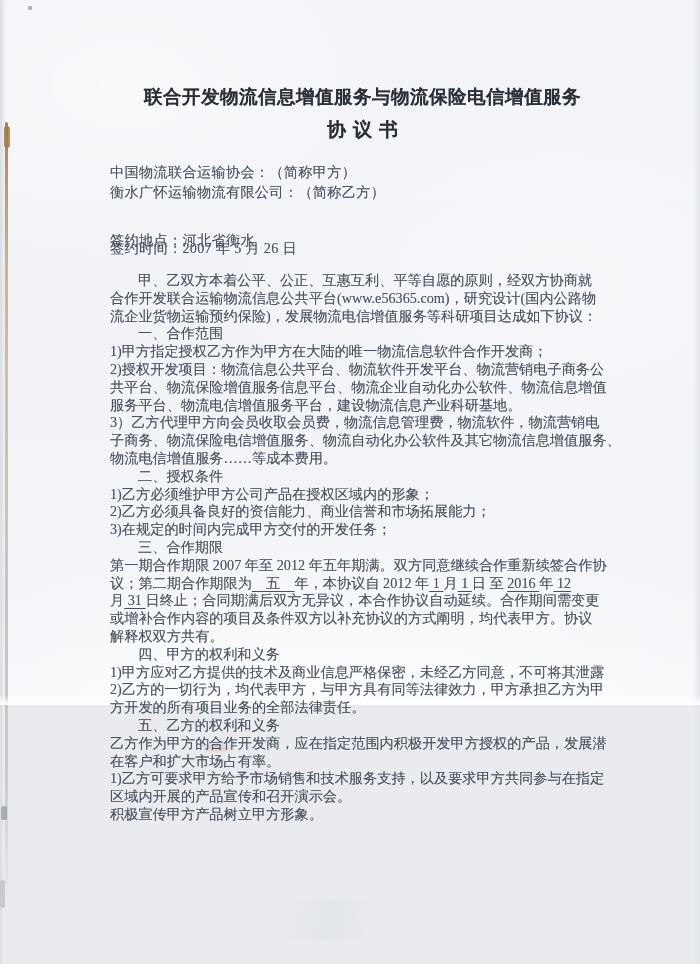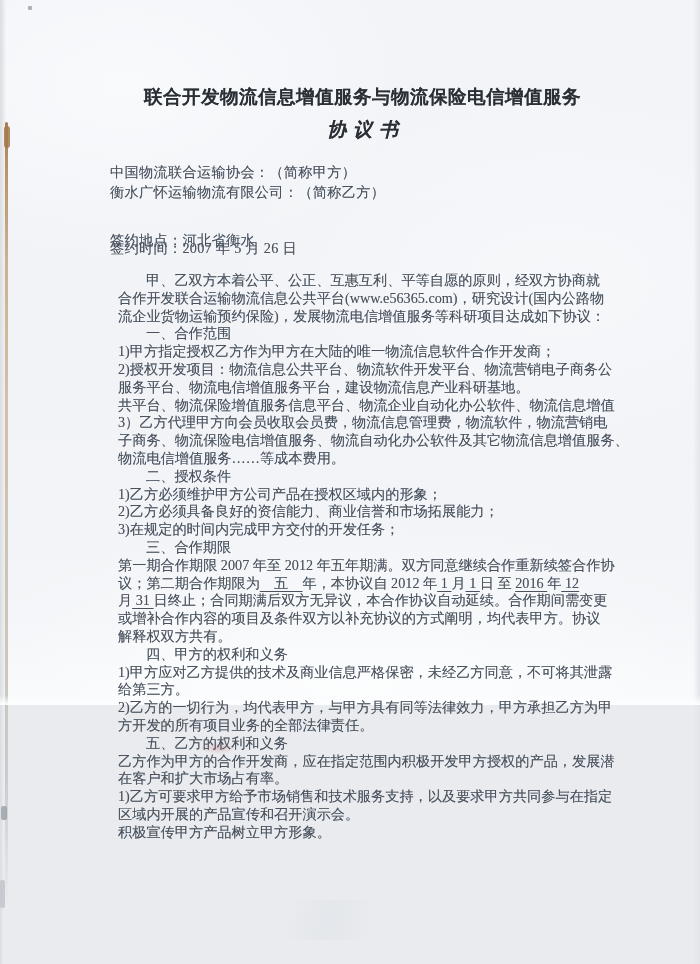--- a/index.html
+++ b/index.html
@@ -69,33 +69,33 @@
     position:absolute;left:0;top:84px;width:100%;
     margin:0;text-align:center;
     font-size:18.5px;font-weight:bold;letter-spacing:.5px;
     color:#2a2f35;text-shadow:0 0 .5px rgba(42,47,53,.6);
     white-space:nowrap;
   }
   .title2{
     position:absolute;left:0;top:117px;width:100%;
     margin:0;text-align:center;
     font-size:19px;font-weight:bold;letter-spacing:7px;text-indent:7px;
-    color:#2a2f35;text-shadow:0 0 .5px rgba(42,47,53,.6);font-style:italic;
+    color:#2a2f35;text-shadow:0 0 .5px rgba(42,47,53,.6);
   }
   .iline{
     position:absolute;left:0;white-space:nowrap;
     font-size:14.2px;line-height:18px;letter-spacing:.3px;
     color:#49525e;text-shadow:0 0 .4px rgba(73,82,94,.45);
   }
   .p1{top:163px;}
   .p2{top:183px;}
   .p3{top:220px;margin-top:11px;}
   .p4{top:239px;}
   .doc-body{
-    position:absolute;left:8px;top:272px;width:505px;
+    position:absolute;left:0;top:272px;width:505px;
   }
   .dline{
     height:17.8px;line-height:17.8px;white-space:nowrap;
     font-size:14.2px;letter-spacing:0;
     color:#49525e;text-shadow:0 0 .4px rgba(73,82,94,.45);
   }
   .dline.ind{text-indent:28px;}
   .dline .u{
     text-decoration:underline;
     text-underline-offset:2.5px;
@@ -125,38 +125,37 @@
     <div class="iline p3">签约地点：河北省衡水</div>
     <div class="iline p4">签约时间：2007 年 5 月 26 日</div>
 
     <div class="doc-body" id="doc-body">
         <div class="dline ind"><span>甲、乙双方本着公平、公正、互惠互利、平等自愿的原则，经双方协商就</span></div>
         <div class="dline"><span>合作开发联合运输物流信息公共平台(www.e56365.com)，研究设计(国内公路物</span></div>
         <div class="dline"><span>流企业货物运输预约保险)，发展物流电信增值服务等科研项目达成如下协议：</span></div>
         <div class="dline ind"><span>一、合作范围</span></div>
         <div class="dline"><span>1)甲方指定授权乙方作为甲方在大陆的唯一物流信息软件合作开发商；</span></div>
         <div class="dline"><span>2)授权开发项目：物流信息公共平台、物流软件开发平台、物流营销电子商务公</span></div>
+        <div class="dline"><span>共平台、物流保险增值服务信息平台、物流企业自动化办公软件、物流信息增值</span></div>
         <div class="dline"><span>服务平台、物流电信增值服务平台，建设物流信息产业科研基地。</span></div>
-        <div class="dline"><span>共平台、物流保险增值服务信息平台、物流企业自动化办公软件、物流信息增值</span></div>
         <div class="dline"><span>3）乙方代理甲方向会员收取会员费，物流信息管理费，物流软件，物流营销电</span></div>
         <div class="dline"><span>子商务、物流保险电信增值服务、物流自动化办公软件及其它物流信息增值服务、</span></div>
         <div class="dline"><span>物流电信增值服务……等成本费用。</span></div>
         <div class="dline ind"><span>二、授权条件</span></div>
         <div class="dline"><span>1)乙方必须维护甲方公司产品在授权区域内的形象；</span></div>
         <div class="dline"><span>2)乙方必须具备良好的资信能力、商业信誉和市场拓展能力；</span></div>
         <div class="dline"><span>3)在规定的时间内完成甲方交付的开发任务；</span></div>
         <div class="dline ind"><span>三、合作期限</span></div>
         <div class="dline"><span>第一期合作期限 2007 年至 2012 年五年期满。双方同意继续合作重新续签合作协</span></div>
         <div class="dline"><span>议；第二期合作期限为</span><span class="u">　五　</span><span>年，本协议自 2012 年</span><span class="u"> 1 </span><span>月</span><span class="u"> 1 </span><span>日 至 </span><span class="u"> 2016 </span><span>年</span><span class="u"> 12</span></div>
         <div class="dline"><span>月</span><span class="u"> 31 </span><span>日终止；合同期满后双方无异议，本合作协议自动延续。合作期间需变更</span></div>
         <div class="dline"><span>或增补合作内容的项目及条件双方以补充协议的方式阐明，均代表甲方。协议</span></div>
         <div class="dline"><span>解释权双方共有。</span></div>
         <div class="dline ind"><span>四、甲方的权利和义务</span></div>
         <div class="dline"><span>1)甲方应对乙方提供的技术及商业信息严格保密，未经乙方同意，不可将其泄露</span></div>
-        <div class="dline"><span>给第三方。</span></div>
         <div class="dline"><span>2)乙方的一切行为，均代表甲方，与甲方具有同等法律效力，甲方承担乙方为甲</span></div>
         <div class="dline"><span>方开发的所有项目业务的全部法律责任。</span></div>
         <div class="dline ind"><span>五、乙方的权利和义务</span></div>
         <div class="dline"><span>乙方作为甲方的合作开发商，应在指定范围内积极开发甲方授权的产品，发展潜</span></div>
         <div class="dline"><span>在客户和扩大市场占有率。</span></div>
         <div class="dline"><span>1)乙方可要求甲方给予市场销售和技术服务支持，以及要求甲方共同参与在指定</span></div>
         <div class="dline"><span>区域内开展的产品宣传和召开演示会。</span></div>
         <div class="dline"><span>积极宣传甲方产品树立甲方形象。</span></div>
       </div>
   </div>

